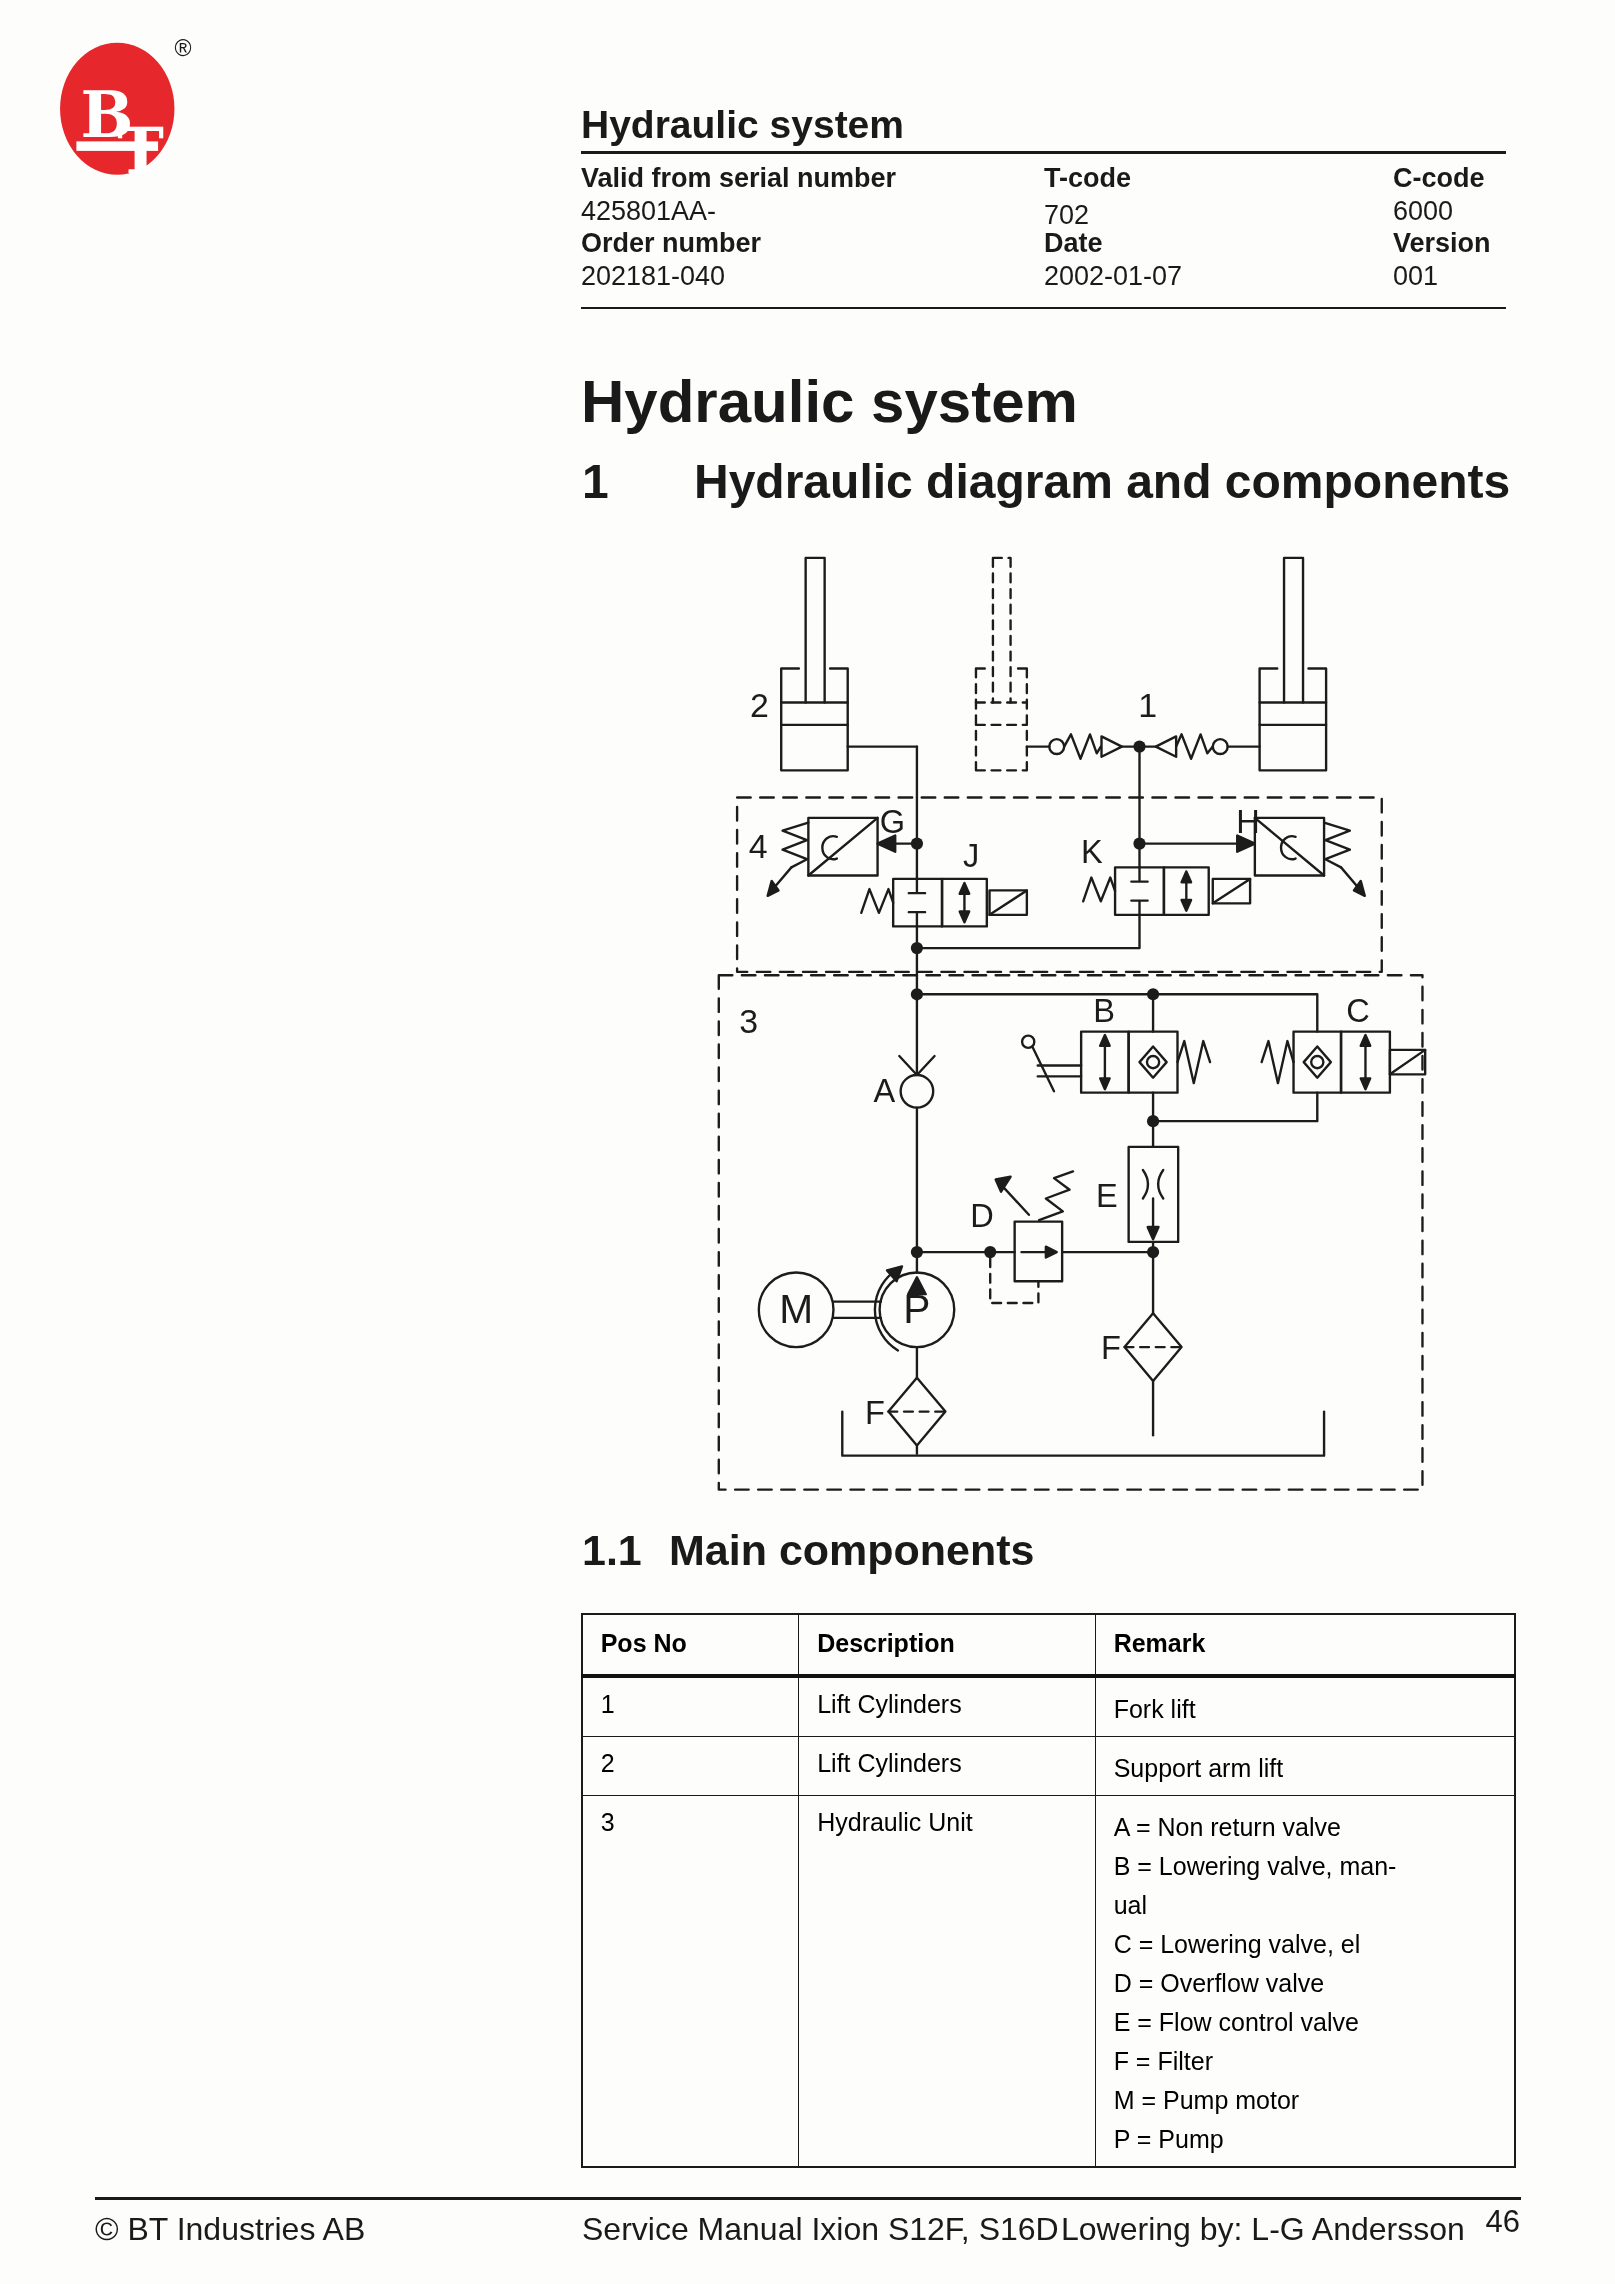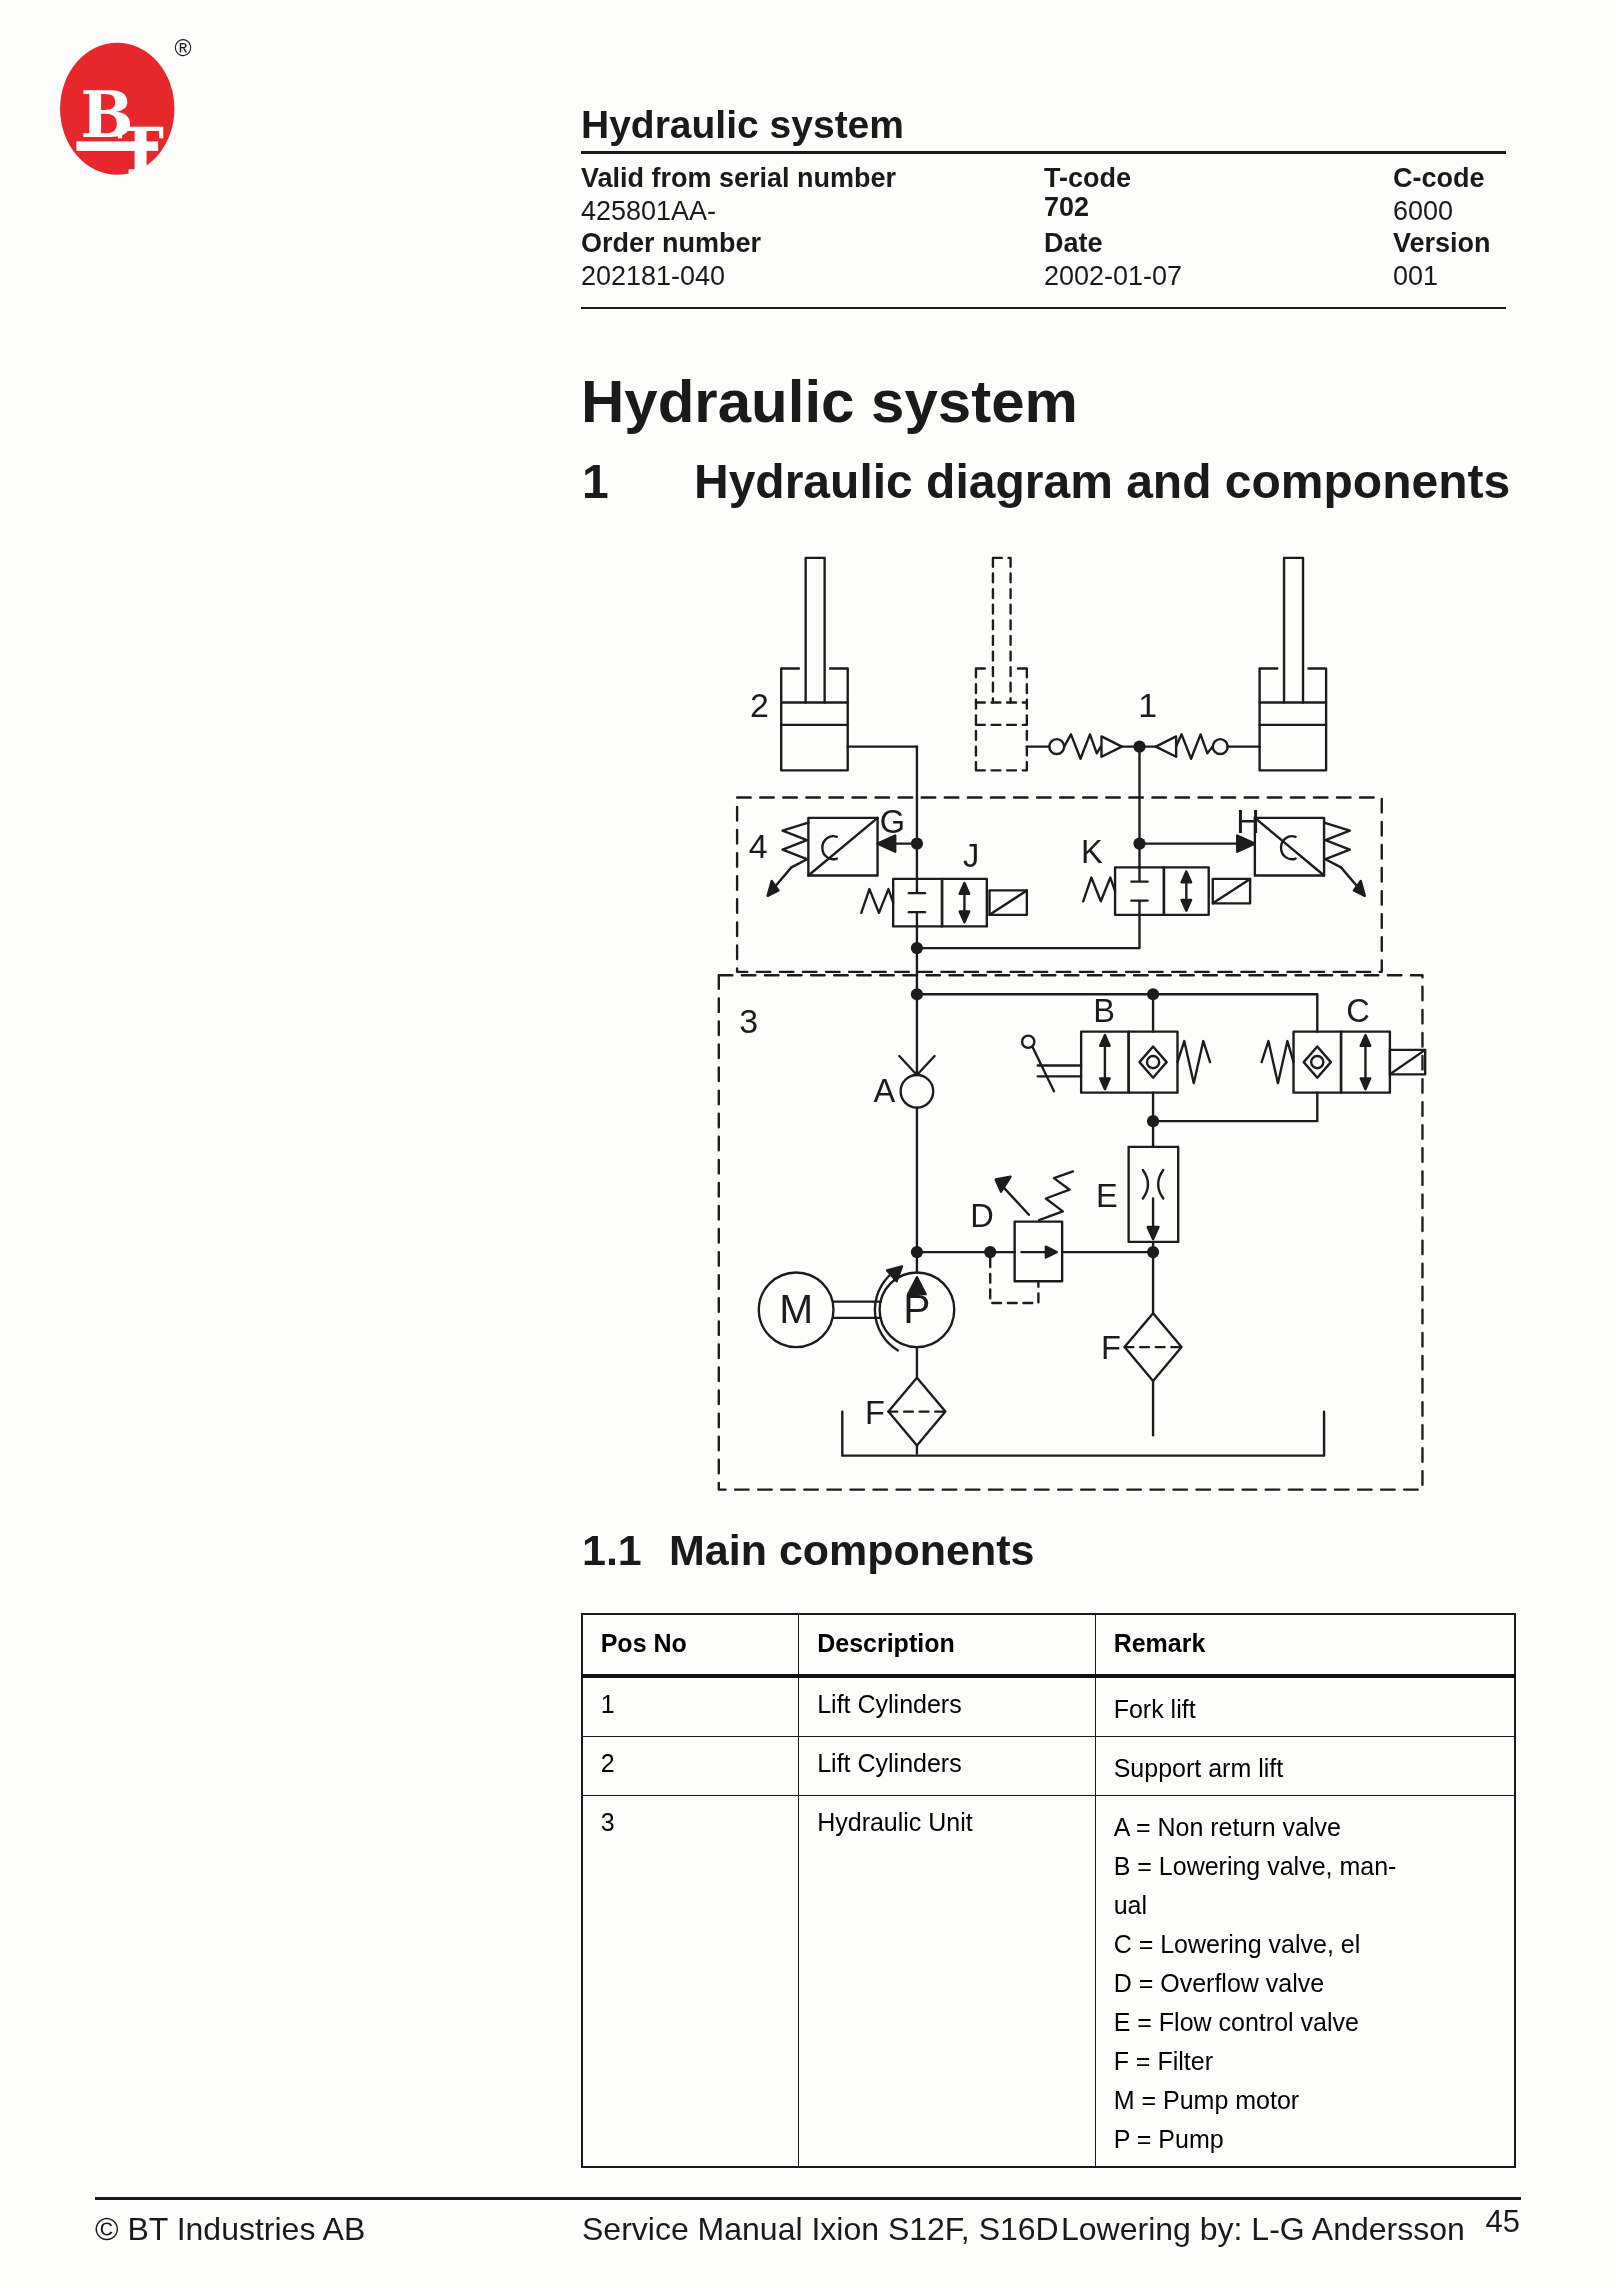--- a/index.html
+++ b/index.html
@@ -49,21 +49,21 @@
     <text x="112" y="214" font-family="DejaVu Serif, serif" font-weight="bold" font-size="92" fill="#ffffff">T</text>
     <text x="196" y="42" font-size="34" fill="#1a1a1a">®</text>
   </svg>
 
   <div class="abs hdr-title" style="left:581px;top:103px;">Hydraulic system</div>
   <div class="rule" style="left:581px;top:151px;width:925px;height:2.7px;"></div>
 
   <div class="abs meta-label" style="left:581px;top:163px;">Valid from serial number</div>
   <div class="abs meta-value" style="left:581px;top:196px;">425801AA-</div>
   <div class="abs meta-label" style="left:1044px;top:163px;">T-code</div>
-  <div class="abs meta-value" style="left:1044px;top:192px;font-weight:bold;">702</div>
+  <div class="abs meta-value" style="left:1044px;top:200px;">702</div>
   <div class="abs meta-label" style="left:1393px;top:163px;">C-code</div>
   <div class="abs meta-value" style="left:1393px;top:196px;">6000</div>
   <div class="abs meta-label" style="left:581px;top:228px;">Order number</div>
   <div class="abs meta-value" style="left:581px;top:261px;">202181-040</div>
   <div class="abs meta-label" style="left:1044px;top:228px;">Date</div>
   <div class="abs meta-value" style="left:1044px;top:261px;">2002-01-07</div>
   <div class="abs meta-label" style="left:1393px;top:228px;">Version</div>
   <div class="abs meta-value" style="left:1393px;top:261px;">001</div>
   <div class="rule" style="left:581px;top:307px;width:925px;height:2px;"></div>
 
@@ -321,15 +321,15 @@
             <div class="remark-line">P = Pump</div>
           </td>
         </tr>
       </tbody>
   </table>
 
   <div class="rule" style="left:95px;top:2197px;width:1426px;height:2.7px;"></div>
   <div class="abs foot" style="left:95px;top:2211px;">© BT Industries AB</div>
   <div class="abs foot" style="left:582px;top:2211px;">Service Manual Ixion S12F, S16D</div>
   <div class="abs foot" style="left:1061px;top:2211px;">Lowering by: L-G Andersson</div>
-  <div class="abs foot foot-page" style="right:96px;top:2204px;">45</div>
+  <div class="abs foot foot-page" style="right:96px;top:2204px;">46</div>
 </div>
 
 
 </body></html>

